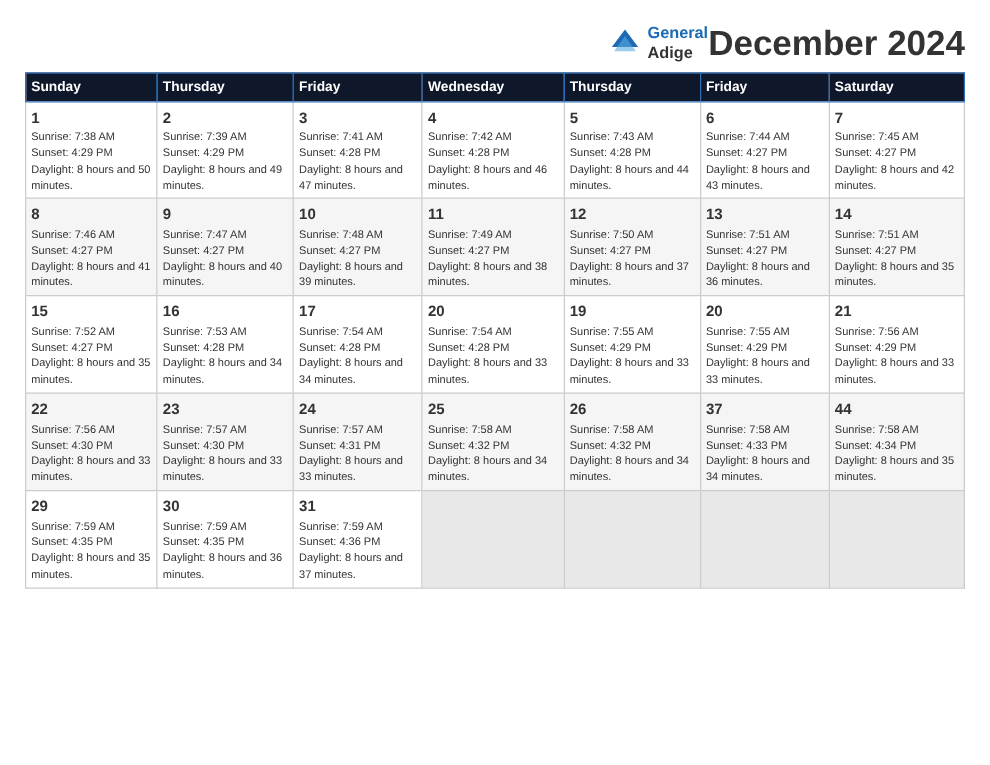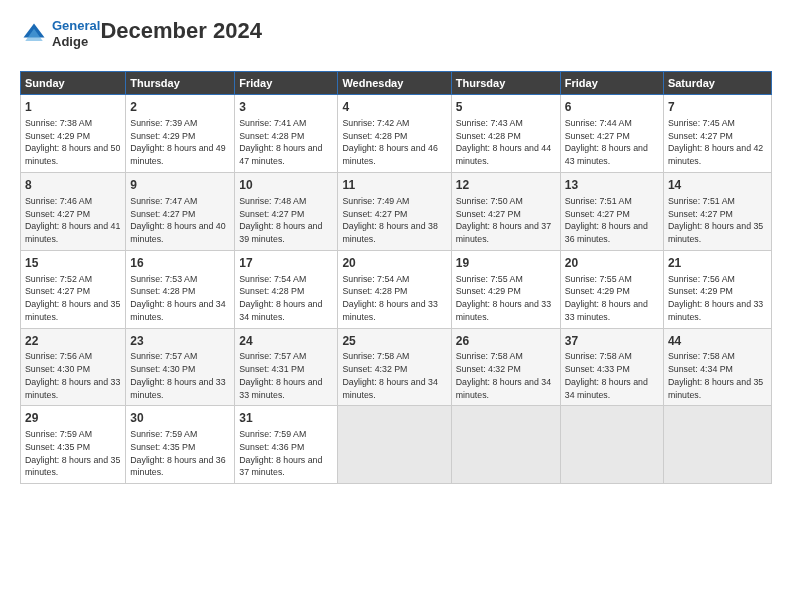--- a/index.html
+++ b/index.html
@@ -10,22 +10,22 @@
       height: 612px;
       overflow: hidden;
     }
     .page {
       width: 792px;
       padding: 18px 20px 10px 20px;
     }
     .header {
       display: flex;
       align-items: flex-start;
-      justify-content: flex-start;
-      margin-bottom: 22px;
+      justify-content: flex-end;
+      margin-bottom: 6px;
     }
     .logo {
       display: flex;
       align-items: center;
       gap: 4px;
     }
     .logo-text {
       font-size: 13px;
       font-weight: bold;
       color: #333;
@@ -35,36 +35,36 @@
       color: #1a6ab5;
     }
     .logo-icon {
       width: 28px;
       height: 28px;
     }
     .title-block {
       text-align: right;
     }
     .main-title {
-      font-size: 22px;
+      font-size: 28px;
       font-weight: bold;
       color: #333;
       line-height: 1.2;
     }
     .subtitle {
       font-size: 13px;
       color: #555;
     }
     table {
       width: 100%;
       border-collapse: collapse;
       font-size: 9.5px;
     }
     thead tr th {
-      background-color: #404040;
+      background-color: #0f172a;
       color: #fff;
       padding: 5px 4px;
       text-align: left;
       font-size: 11px;
       font-weight: bold;
       border: 1px solid #2e6db4;
     }
     tbody tr td {
       border: 1px solid #ccc;
       padding: 4px 4px;

